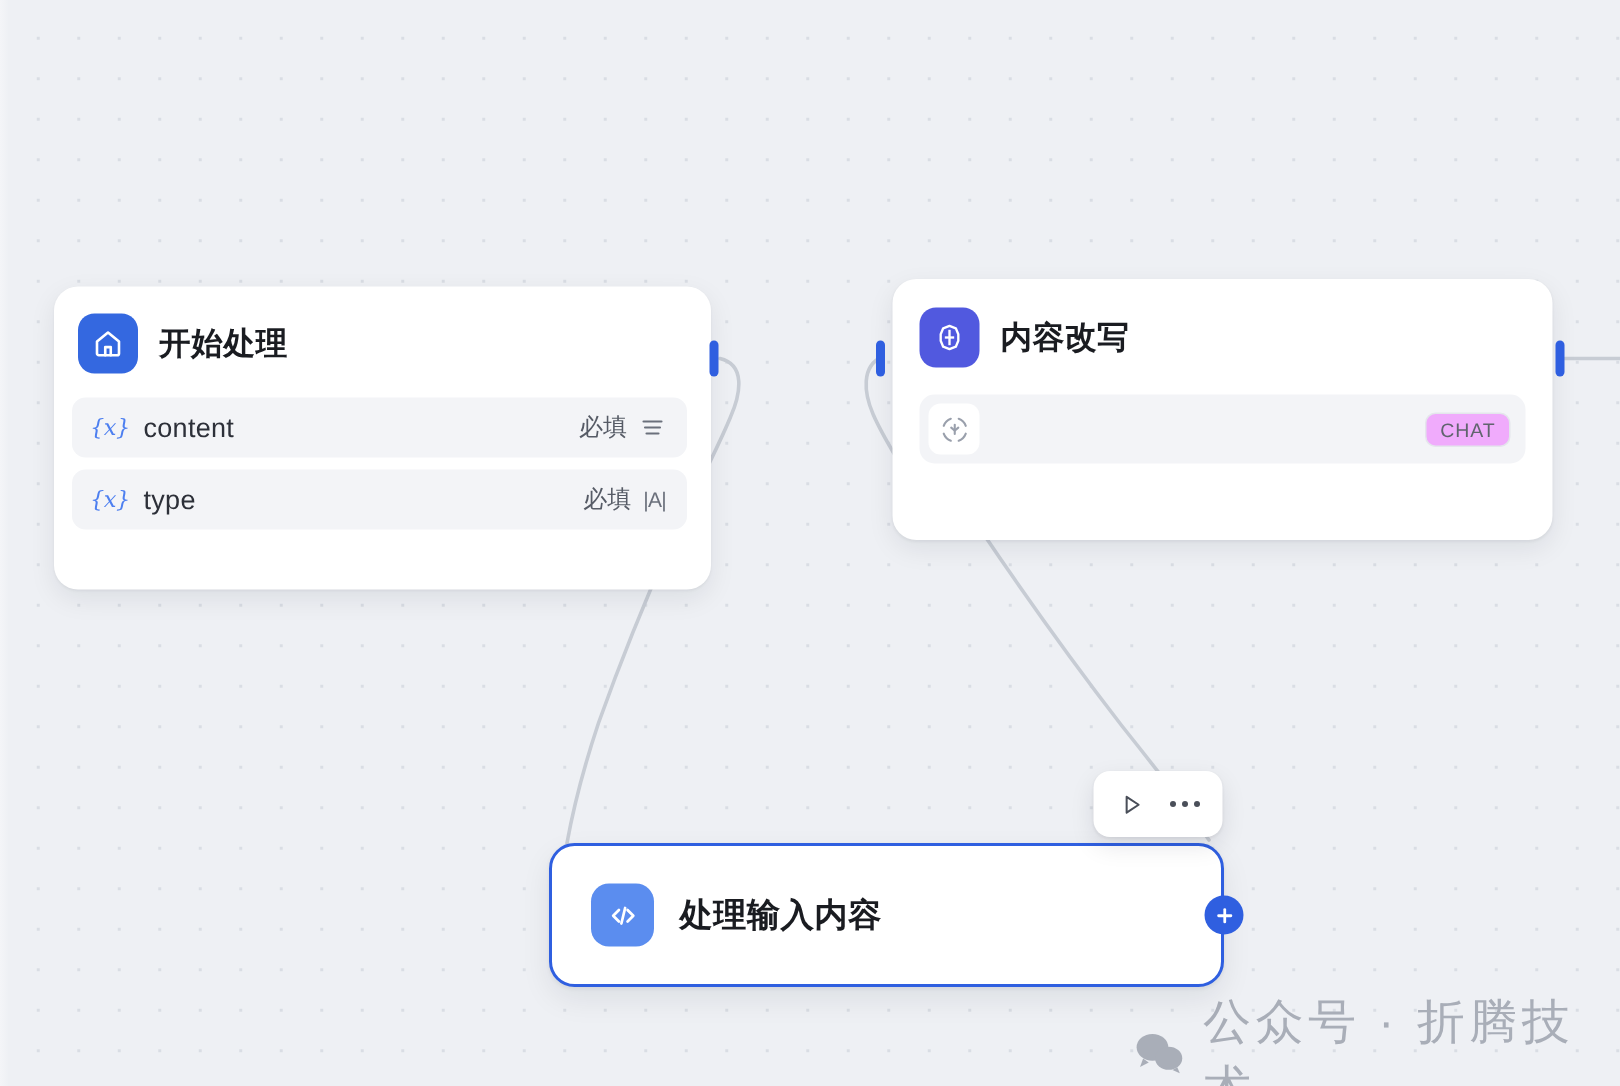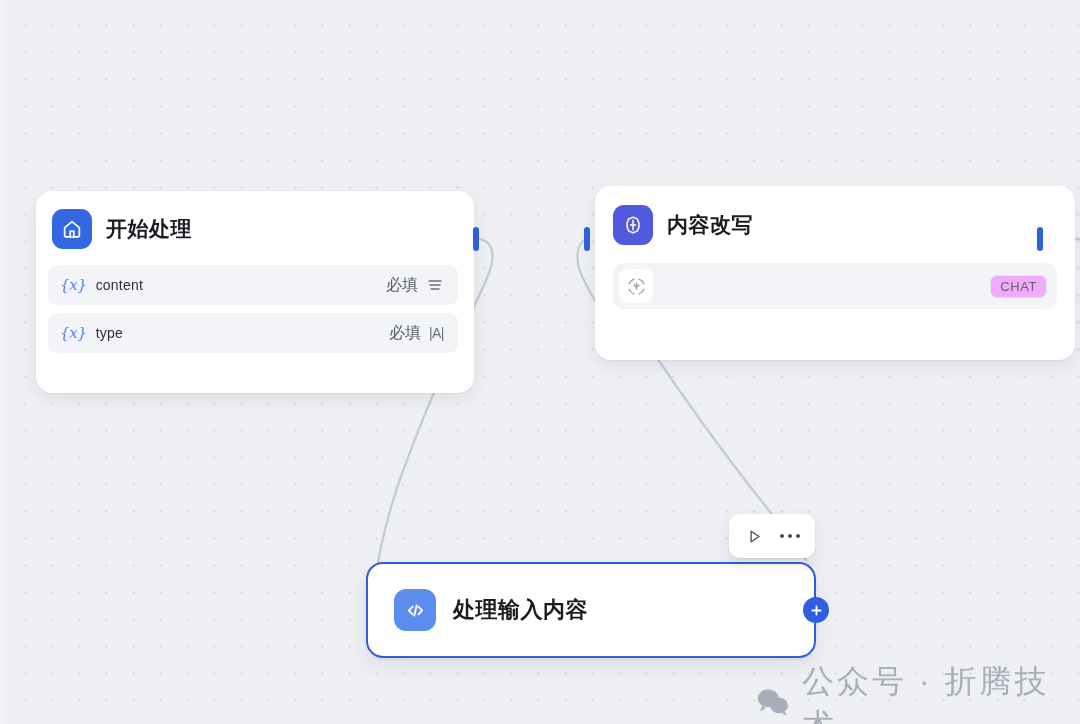--- a/index.html
+++ b/index.html
@@ -101,21 +101,21 @@
   .var-x {
     font-family: "DejaVu Serif", "Liberation Serif", serif;
     font-style: italic;
     font-size: 15px;
     color: #4d7ff0;
     margin-right: 9px;
     letter-spacing: -.3px;
   }
 
   .var-name {
-    font-size: 14px;
+    font-size: 18px;
     color: #2d3039;
     letter-spacing: .2px;
   }
 
   .var-tail {
     margin-left: auto;
     display: flex;
     align-items: center;
     gap: 8px;
   }
@@ -138,21 +138,21 @@
     font-size: 14px;
     color: #6b707c;
     font-family: "Liberation Sans", sans-serif;
     letter-spacing: -.5px;
   }
 
   
   #node-llm {
     left: 595px;
     top: 186px;
-    width: 480px;
+    width: 440px;
     height: 174px;
     padding: 19px 18px 16px 18px;
   }
 
   .model-row {
     display: flex;
     align-items: center;
     margin-top: 18px;
     height: 46px;
     border-radius: 10px;

